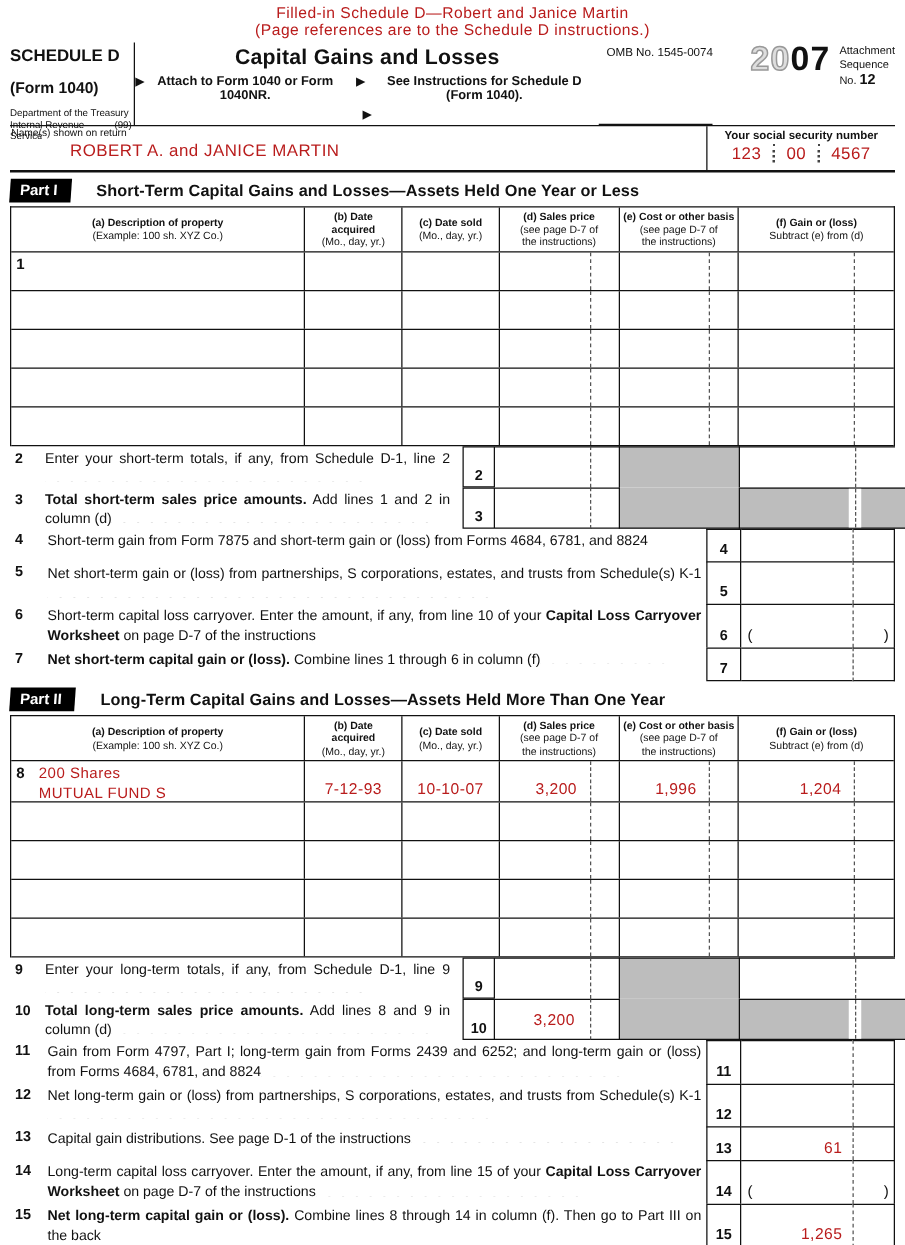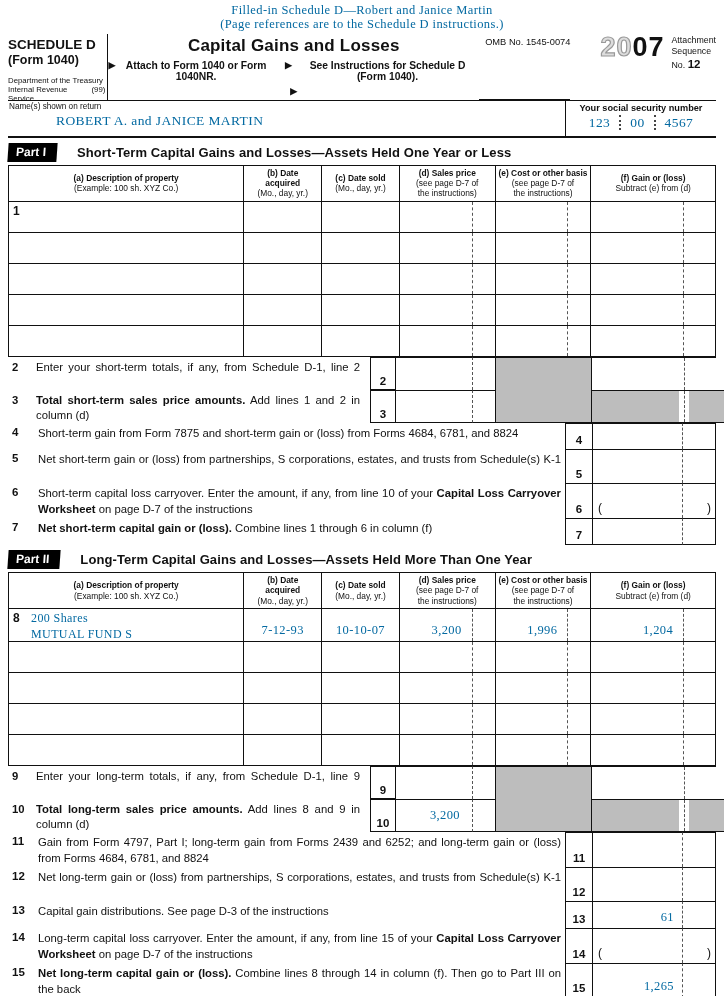--- a/index.html
+++ b/index.html
@@ -3,30 +3,30 @@
 <meta charset="utf-8">
 <style>
   * { box-sizing: border-box; margin: 0; padding: 0; }
   html,body { background:#888; }
   .page {
     width: 724px; height: 996px; background: #fff; color: #111;
     font-family: "Liberation Sans", sans-serif; position: relative;
     padding: 0 8px; overflow: hidden; margin: 0 auto;
   }
   
-  .fill { font-family: Liberation Serif, serif; letter-spacing: .4px; color:#0369a1; }
+  .fill { font-family: Liberation Sans, sans-serif; letter-spacing: .4px; color:#b91c1c; }
 
   
   .topnote { text-align: center; padding-top: 3px; font-size: 12.5px; line-height: 1.15; }
 
   
   .hdr { display: flex; border-bottom: 1px solid #111; height: 67px; margin-top: 2px; }
   .hdr-left { width: 122px; border-right: 1px solid #111; padding: 3px 2px 0 0; }
   .hdr-left .sched { font-size: 13.5px; font-weight: bold; }
-  .hdr-left .form { font-size: 12.5px; font-weight: bold; margin-top: 1px; }
+  .hdr-left .form { font-size: 12.5px; font-weight: bold; margin-top: 11px; }
   .hdr-left .dept { font-size: 7.8px; margin-top: 9px; line-height: 1.25; }
   .hdr-left .irsline { display:flex; justify-content: space-between; font-size:7.8px; }
   .hdr-center { width: 453px; text-align: center; padding-top: 2px; }
   .hdr-center .title { font-size: 17px; font-weight: bold; letter-spacing: .2px; }
   .instr { font-size: 10.3px; font-weight: bold; margin-top: 4px; display:flex; justify-content:center; gap: 4px; }
   .instr .arrow { font-size: 9px; }
   .hdr-right { flex: 1; display: flex; flex-direction: row; }
   .omb { font-size: 9.3px; border-bottom: 1px solid #111; padding: 3px 0 2px 6px; white-space: nowrap; }
   .year { font-size: 27px; font-weight: bold; line-height: 1; padding-left: 30px; letter-spacing: 1px; }
   .yr20 { color: #ddd; -webkit-text-stroke: 1.2px #999; }
@@ -460,21 +460,21 @@
       <span class="ltext"><span>Net long-term gain or (loss) from partnerships, S corporations, estates, and trusts from Schedule(s) K-1</span><span class="leader" style="width:356px"></span></span>
       </div>
     <div class="lbox">12</div>
     <div class="lamt"></div>
     <div class="lcents"></div>
   </div>
 
   <div class="linerow" style="min-height:27px">
     <div class="ll">
         <span class="lno">13</span>
-      <span class="ltext"><span>Capital gain distributions. See page D-3 of the instructions</span><span class="leader" style="width:212px"></span></span>
+      <span class="ltext"><span>Capital gain distributions. See page D-1 of the instructions</span><span class="leader" style="width:212px"></span></span>
       </div>
     <div class="lbox">13</div>
     <div class="lamt fill">61</div>
     <div class="lcents"></div>
   </div>
 
   <div class="linerow" style="min-height:33px">
     <div class="ll">
         <span class="lno">14</span>
       <span class="ltext"><span>Long-term capital loss carryover. Enter the amount, if any, from line 15 of your </span><b>Capital Loss Carryover Worksheet</b><span> on page D-7 of the instructions</span><span class="leader" style="width:218px"></span></span>

